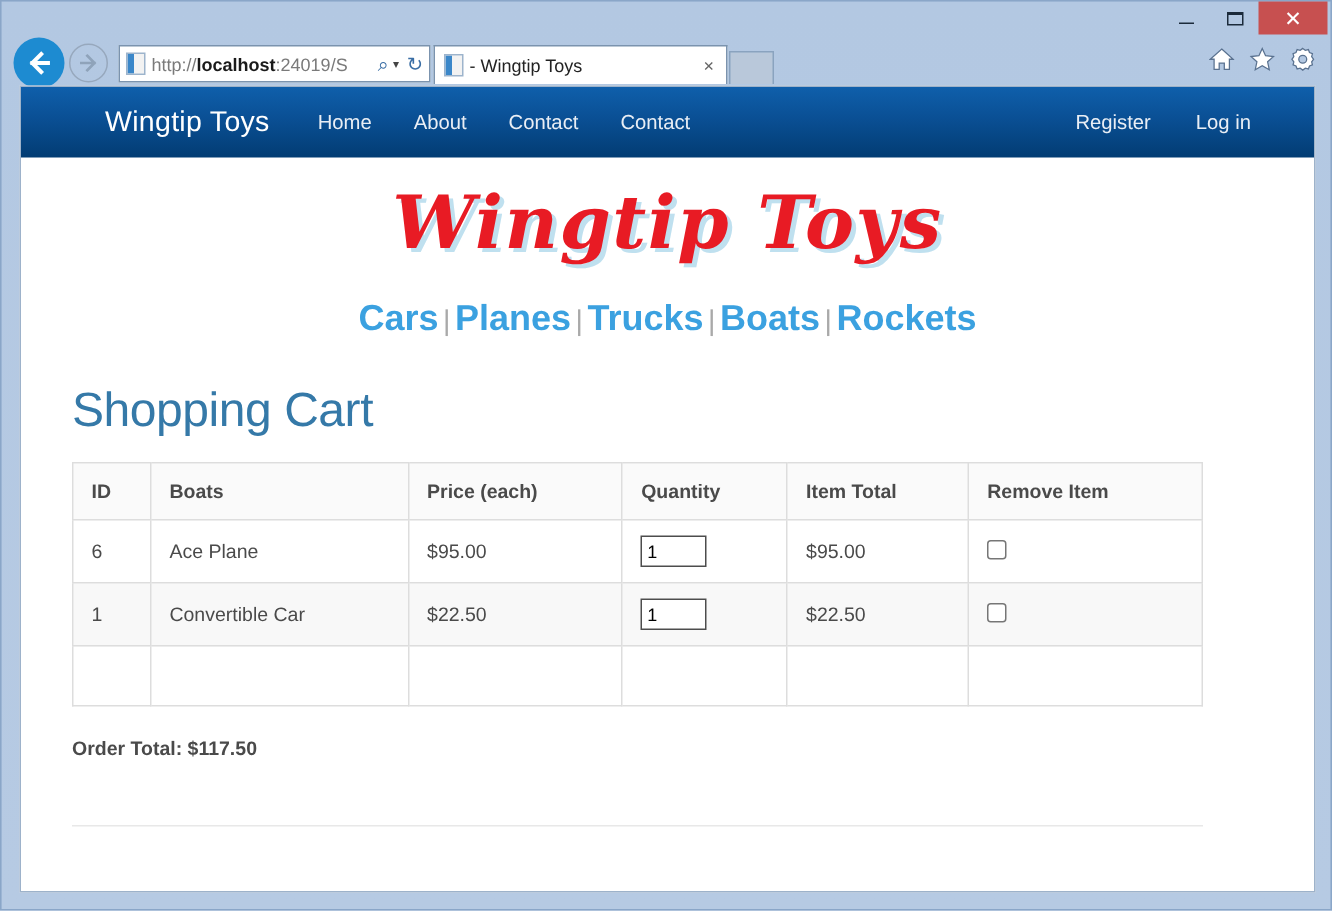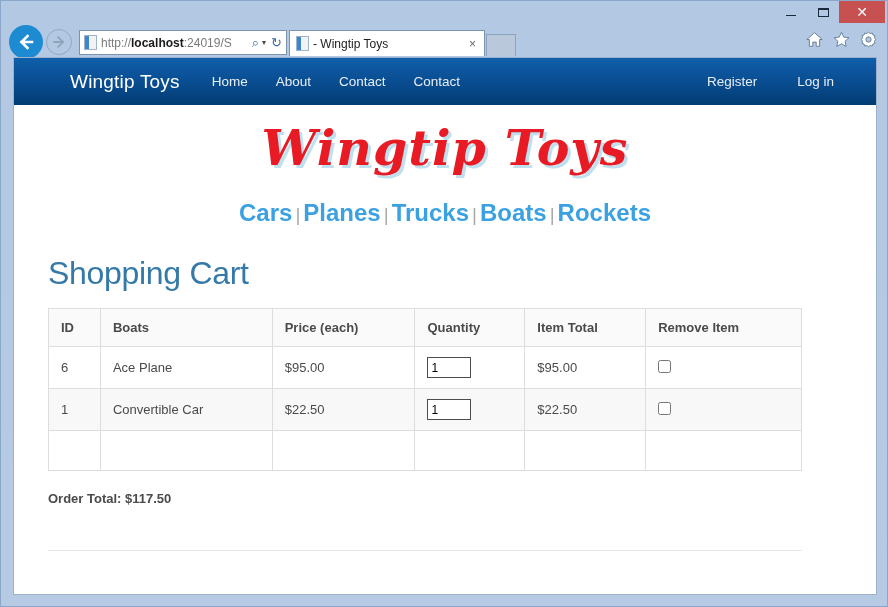--- a/index.html
+++ b/index.html
@@ -109,21 +109,21 @@
     display: flex; align-items: center;
     padding: 0 18px 0 56px;
     position: relative;
   }
   .brand {
     color: #fff; font-size: 19px; font-weight: normal;
     letter-spacing: .2px; margin-right: 32px; white-space: nowrap;
   }
   .navlinks { display: flex; gap: 28px; }
   .navlink { color: #e9eef5; font-size: 13.5px; white-space: nowrap; }
-  .navright { position: absolute; right: 42px; display: flex; gap: 40px; }
+  .navright { position: absolute; right: 42px; display: flex; gap: 30px; }
 
   
   .content { padding: 0 34px; position: relative; }
 
   .logo {
     text-align: center; margin-top: 14px;
     font-family: "DejaVu Serif", serif;
     font-style: italic; font-weight: bold;
     font-size: 49px; color: #e81b24;
     text-shadow: 3px 3px 0 #bfe0ef;

